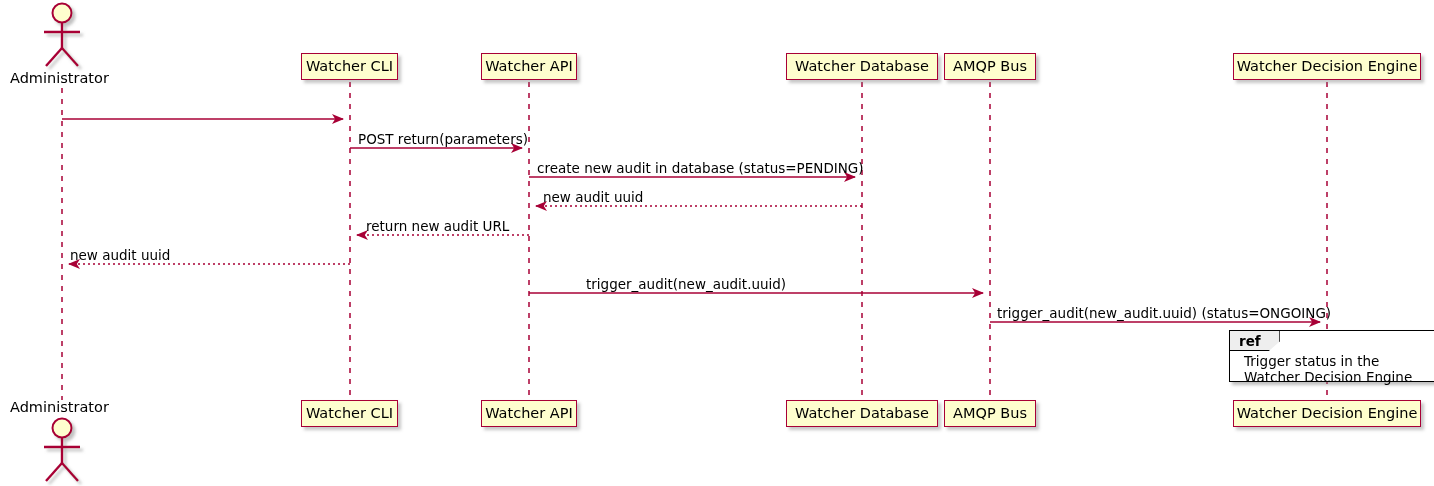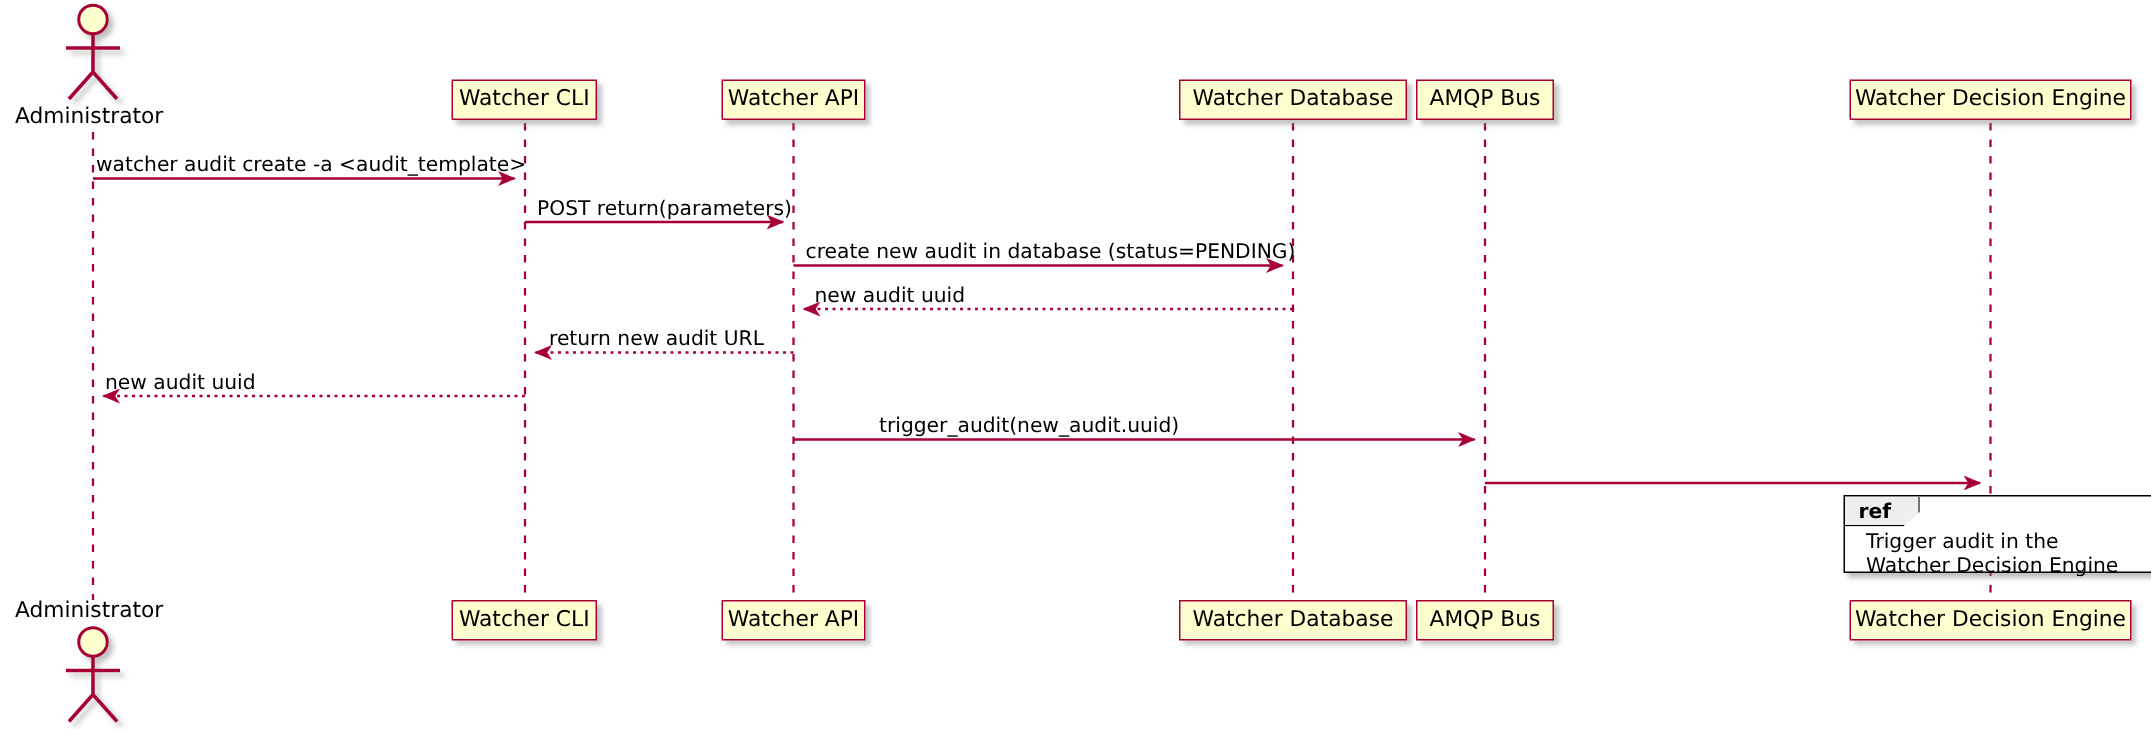--- a/index.html
+++ b/index.html
@@ -181,31 +181,31 @@
   <div class="participant" style="left:944px; top:400px; width:92px;">
     <span>AMQP Bus</span>
   </div>
   <div class="participant" style="left:1233px; top:400px; width:188px;">
     <span>Watcher Decision Engine</span>
   </div>
 
   <div class="actor-label" style="left:10px; top:70px;">Administrator</div>
   <div class="actor-label" style="left:10px; top:399px;">Administrator</div>
 
-  <div class="msg-label" style="left:64px; top:104px;">watcher audit create -a &lt;audit_template&gt;</div>
   <div class="msg-label" style="left:358px; top:133px;">POST return(parameters)</div>
   <div class="msg-label" style="left:537px; top:162px;">create new audit in database (status=PENDING)</div>
   <div class="msg-label" style="left:543px; top:191px;">new audit uuid</div>
   <div class="msg-label" style="left:366px; top:220px;">return new audit URL</div>
   <div class="msg-label" style="left:70px; top:249px;">new audit uuid</div>
   <div class="msg-label" style="left:554px; top:278px;margin-left:32px;">trigger_audit(new_audit.uuid)</div>
+  <div class="msg-label" style="left:997px; top:307px;">trigger_audit(new_audit.uuid) (status=ONGOING)</div>
 
   <div class="ref-box" style="left:1229px; top:330px; width:214px; height:52px;">
     <div class="ref-tab">
       <span>ref</span>
     </div>
     <div class="ref-body">
-      <div>Trigger audit in the</div>
+      <div>Trigger status in the</div>
       <div>Watcher Decision Engine</div>
     </div>
   </div>
 
 </div>
 
 </body></html>

